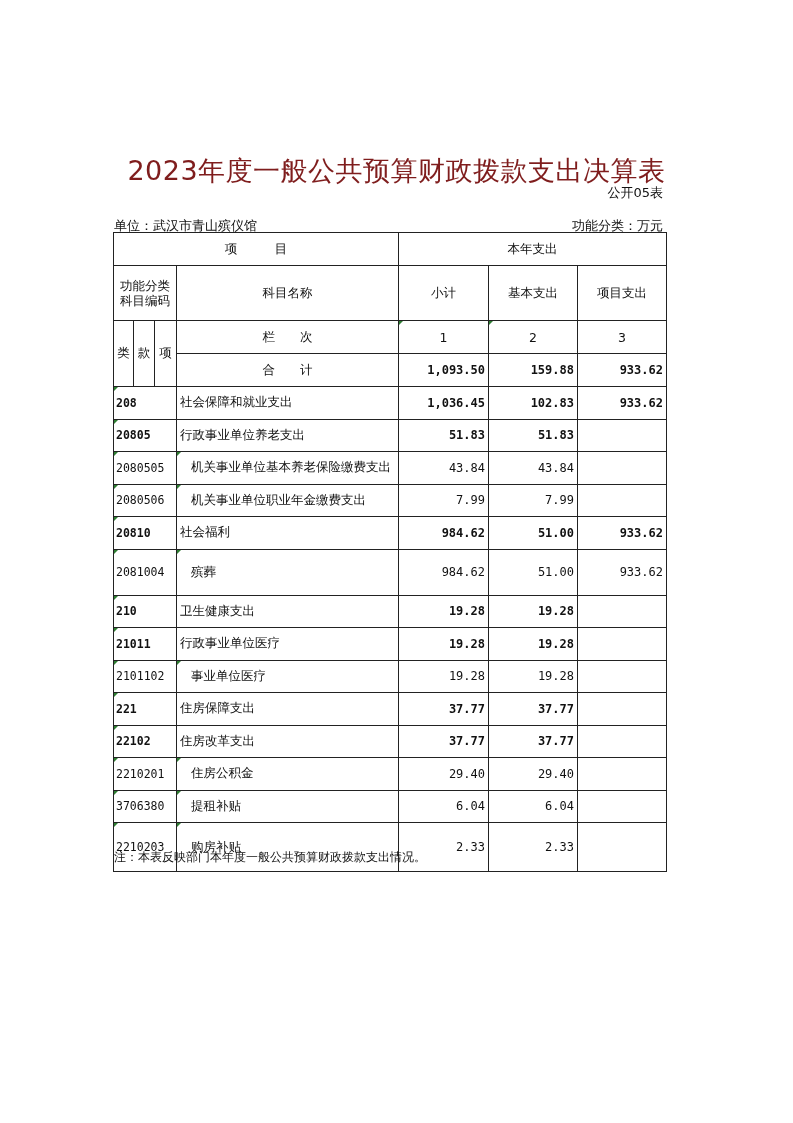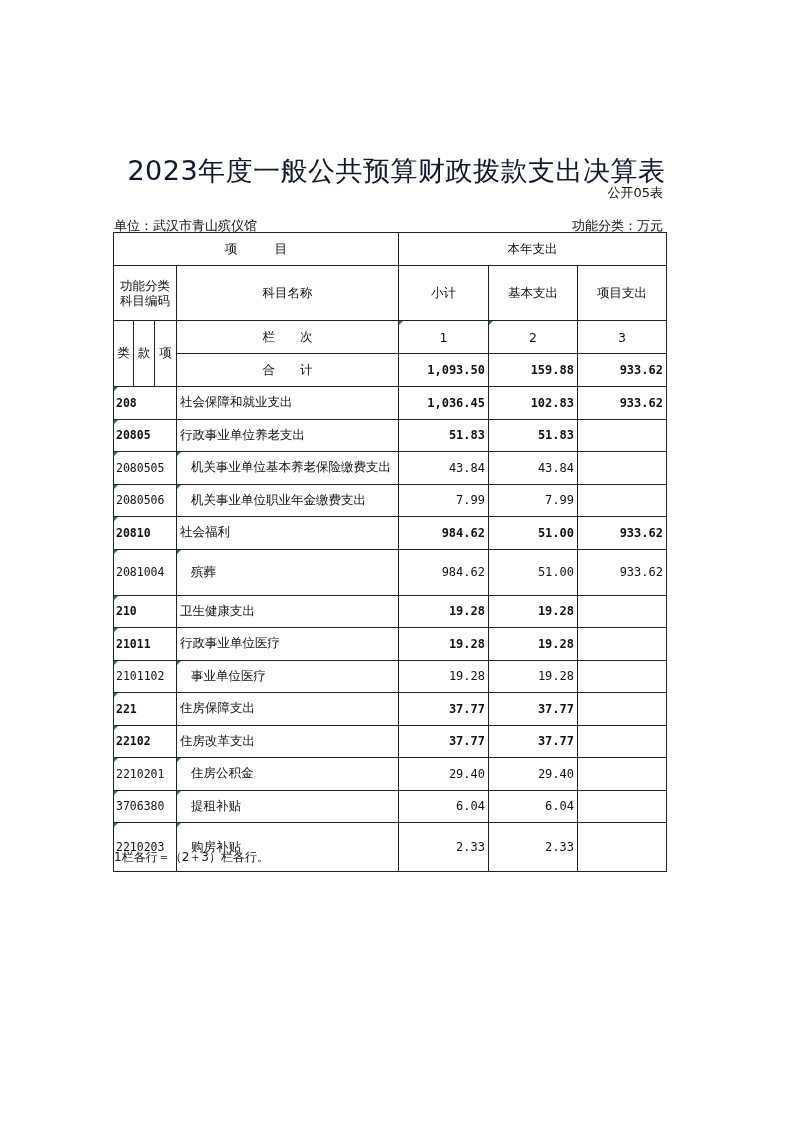--- a/index.html
+++ b/index.html
@@ -1,17 +1,17 @@
 <!DOCTYPE html>
 <html><head>
 <meta charset="utf-8">
 <style>
   html, body { margin: 0; padding: 0; background: #ffffff; }
   body { width: 793px; height: 1123px; position: relative; font-family: "DejaVu Sans", "Liberation Sans", sans-serif; color: #111; }
-  .title { position: absolute; left: 0; width: 793px; top: 153px; text-align: center; font-size: 27px; letter-spacing: 0.5px; color: #0f172a; }
+  .title { position: absolute; left: 0; width: 793px; top: 153px; text-align: center; font-size: 27px; letter-spacing: 0.5px; color: #7f1d1d; }
   .form-no { position: absolute; right: 130px; top: 184px; font-size: 13px; }
   .unit { position: absolute; left: 114px; top: 217px; font-size: 13px; }
   .money-unit { position: absolute; right: 130px; top: 217px; font-size: 13px; }
   table.fin { position: absolute; left: 113px; top: 232px; border-collapse: collapse; table-layout: fixed; width: 553px; }
   table.fin td { border: 1.3px solid #222; padding: 0; font-size: 12.5px; overflow: hidden; white-space: nowrap; position: relative; }
   .c { text-align: center; margin-left: 38px; }
   .r { text-align: right; padding-right: 3px !important; font-family: "DejaVu Sans Mono", "Liberation Mono", monospace; font-size: 12px !important; }
   .b { font-weight: bold; }
   .code { padding-left: 2px !important; font-family: "DejaVu Sans Mono", "Liberation Mono", monospace; font-size: 11.5px !important; }
   .name { padding-left: 3px !important; }
@@ -165,14 +165,14 @@
         <td colspan="3" class="code tri">2210203</td>
         <td class="name indent tri">购房补贴</td>
         <td class="r">2.33</td>
         <td class="r">2.33</td>
         <td class="r"></td>
       </tr>
     </tbody>
 </table>
 
 <div class="notes">
-  <div>1栏各行＝（2＋3）栏各行。</div>
+  <div>注：本表反映部门本年度一般公共预算财政拨款支出情况。</div>
 </div>
 
 </body></html>

